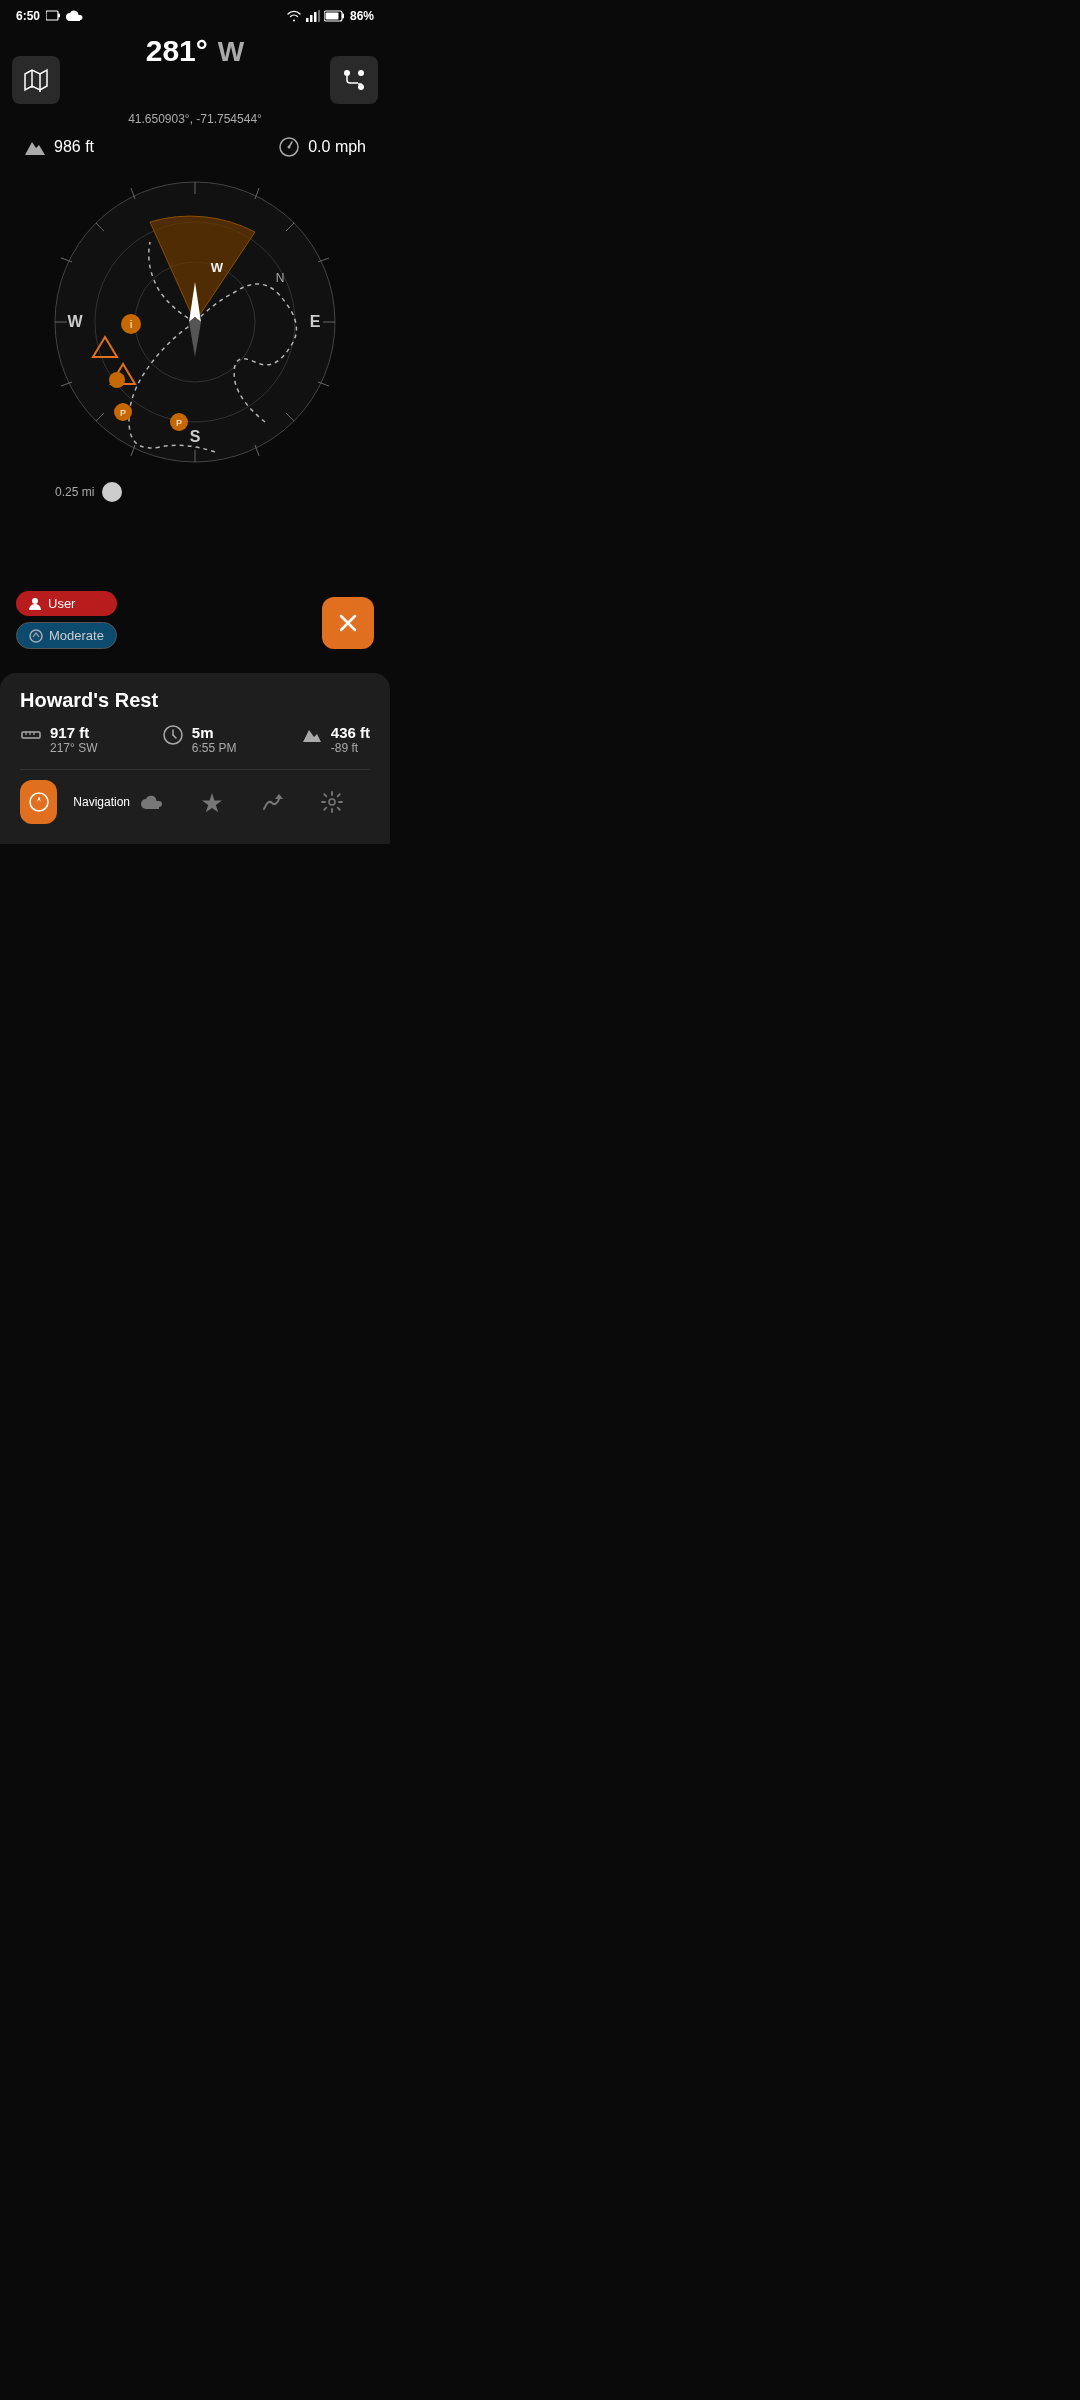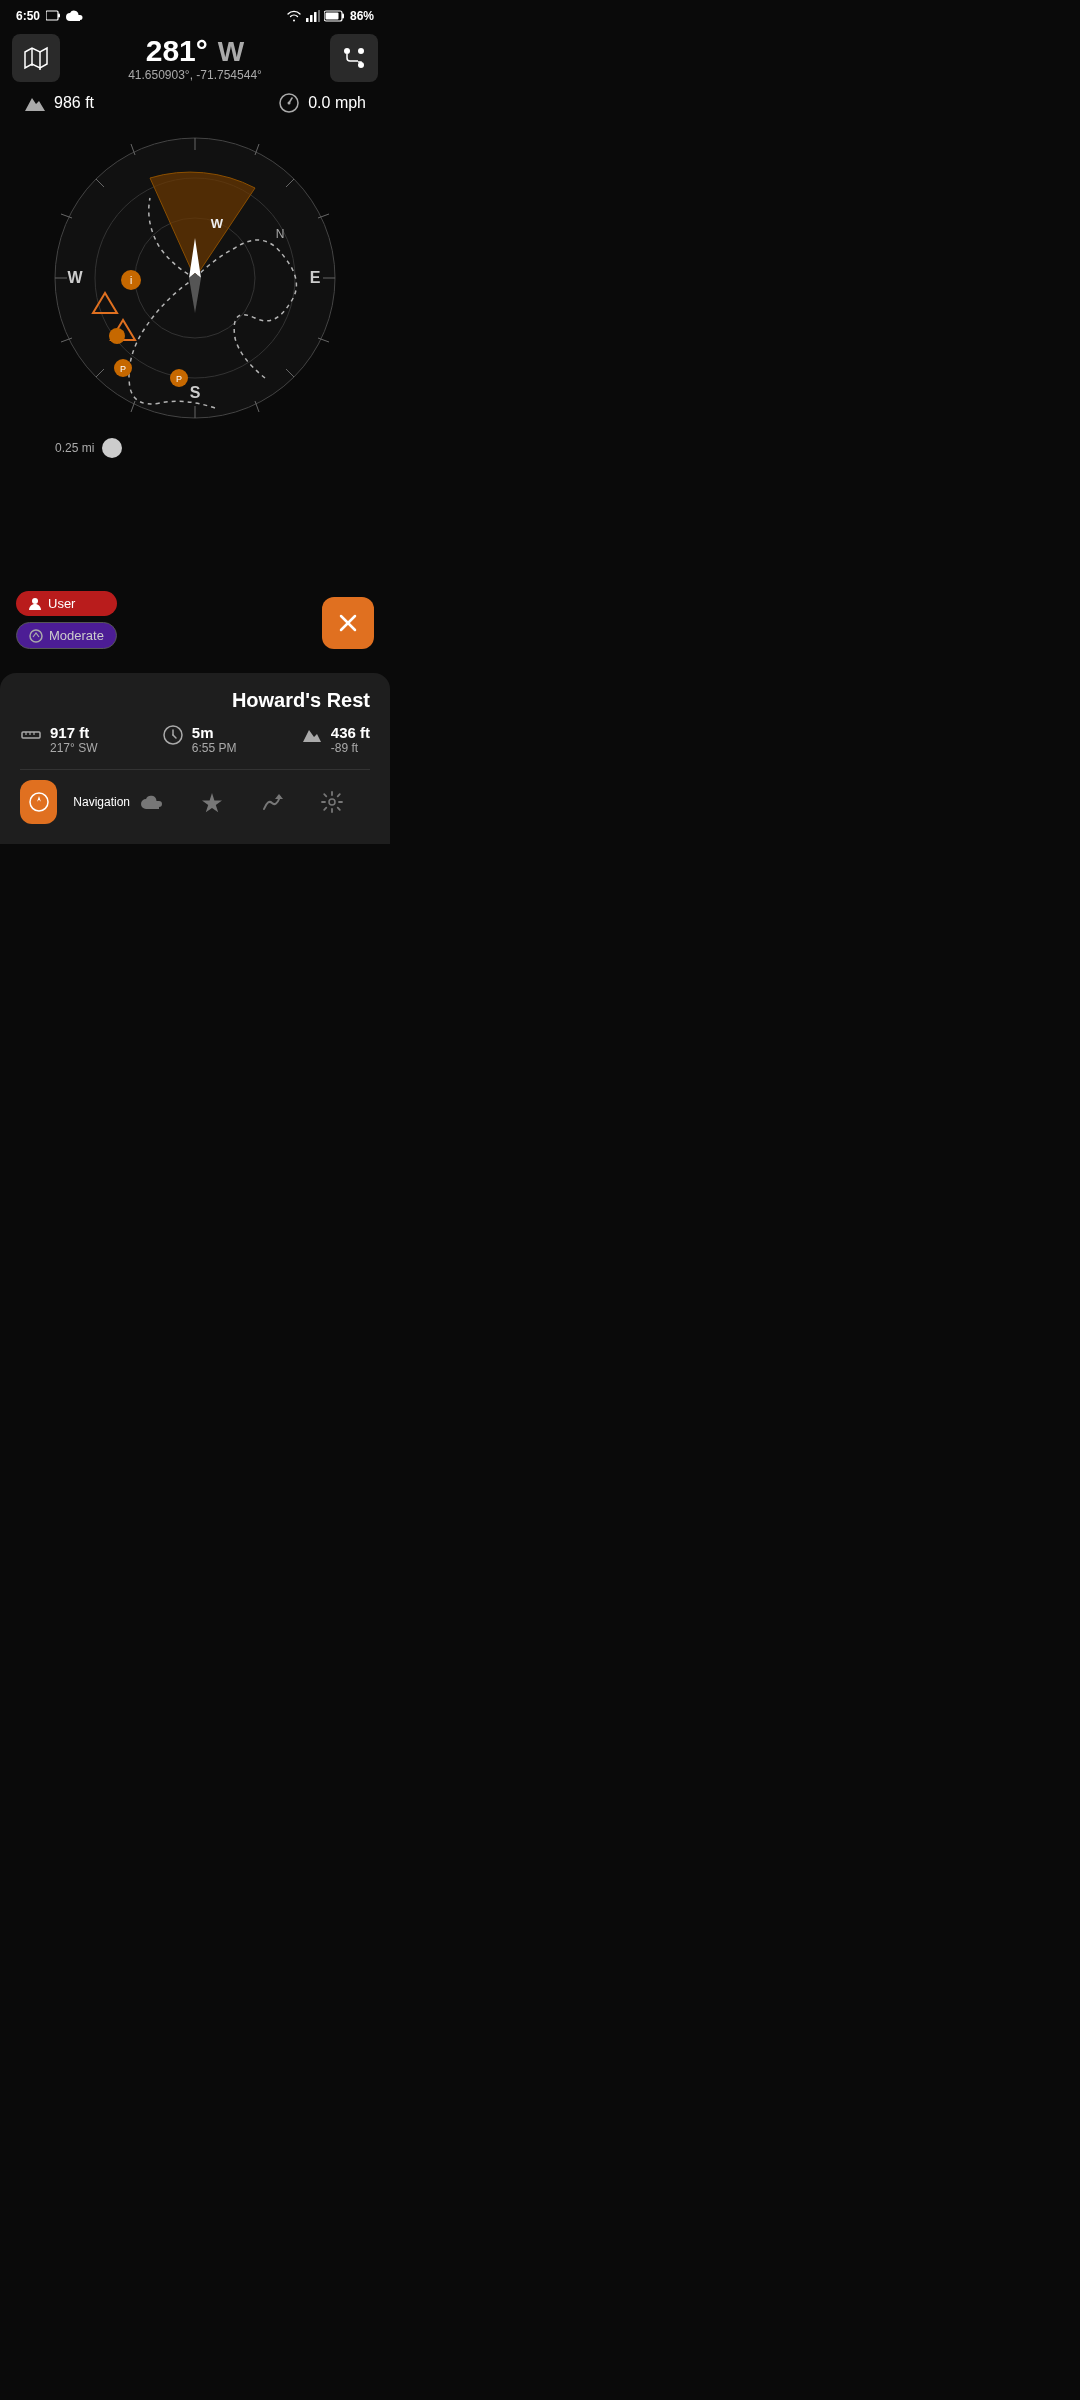--- a/index.html
+++ b/index.html
@@ -59,20 +59,21 @@
       cursor: pointer;
     }
 
     .heading-block {
       text-align: center;
     }
 
     .coords {
       font-size: 12px;
       color: #aaa;
+      margin-top: 44px;
     }
 
     .route-icon-btn {
       width: 48px;
       height: 48px;
       background: #2a2a2a;
       border-radius: 8px;
       display: flex;
       align-items: center;
       justify-content: center;
@@ -159,21 +160,21 @@
       font-weight: 500;
       cursor: pointer;
     }
 
     .badge-green {
       background: #b91c1c;
       color: #fff;
     }
 
     .badge-olive {
-      background: #4c1d95;
+      background: #0c4a6e;
       color: #ccc;
       border: 1px solid #555;
     }
 
     .close-btn {
       width: 52px;
       height: 52px;
       background: #e07020;
       border-radius: 12px;
       display: flex;
@@ -188,21 +189,21 @@
       position: absolute;
       bottom: 0;
       left: 0;
       right: 0;
       background: #1e1e1e;
       border-radius: 16px 16px 0 0;
       padding: 16px 20px 0;
     }
 
     .panel-title {
-      text-align: right;
+      text-align: left;
       font-size: 20px;
       font-weight: 600;
       margin-bottom: 12px;
     }
 
     .panel-stats {
       display: flex;
       justify-content: space-between;
       padding-bottom: 14px;
     }

